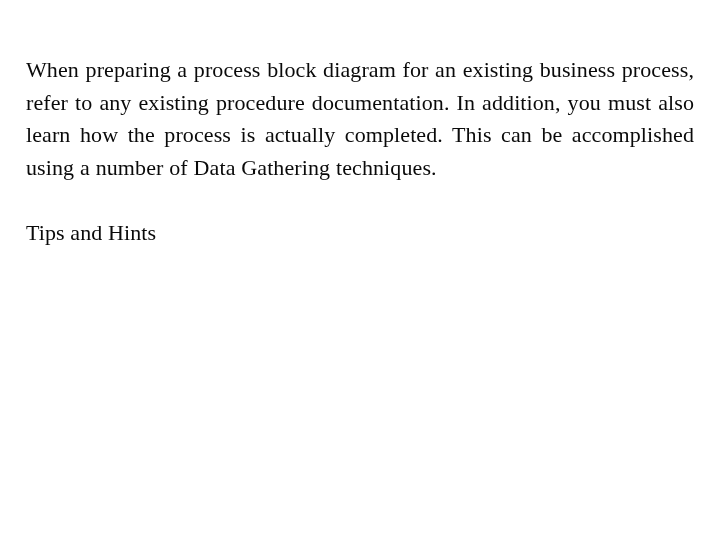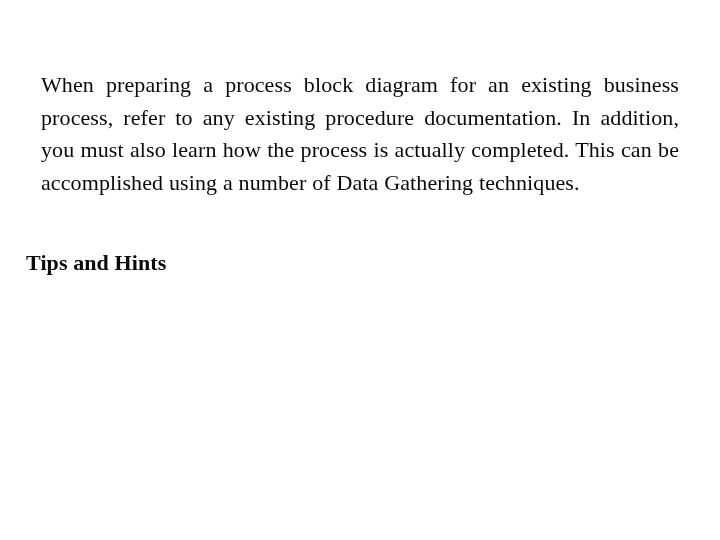--- a/index.html
+++ b/index.html
@@ -26,40 +26,40 @@
   }
 
   .content {
     position: absolute;
     left: 26px;
     top: 54px;
     width: 668px;
   }
 
   .para {
-    margin: 15px;
+    margin: 0;
     font-size: 22px;
     line-height: 32.6px;
     text-align: justify;
     text-justify: inter-word;
     color: #0a0a0a;
     letter-spacing: 0.1px;
     word-spacing: 0.2px;
     
   }
 
   .para:last-child {
     margin-bottom: 0;
   }
 
   .heading {
     margin: 0;
     font-size: 22px;
     line-height: 32.6px;
-    font-weight: bold;
+    font-weight: normal;
     text-align: left;
     color: #0a0a0a;
     letter-spacing: 0.1px;
   }
 
   
   .gap {
     height: 32.6px;
   }
 </style>

